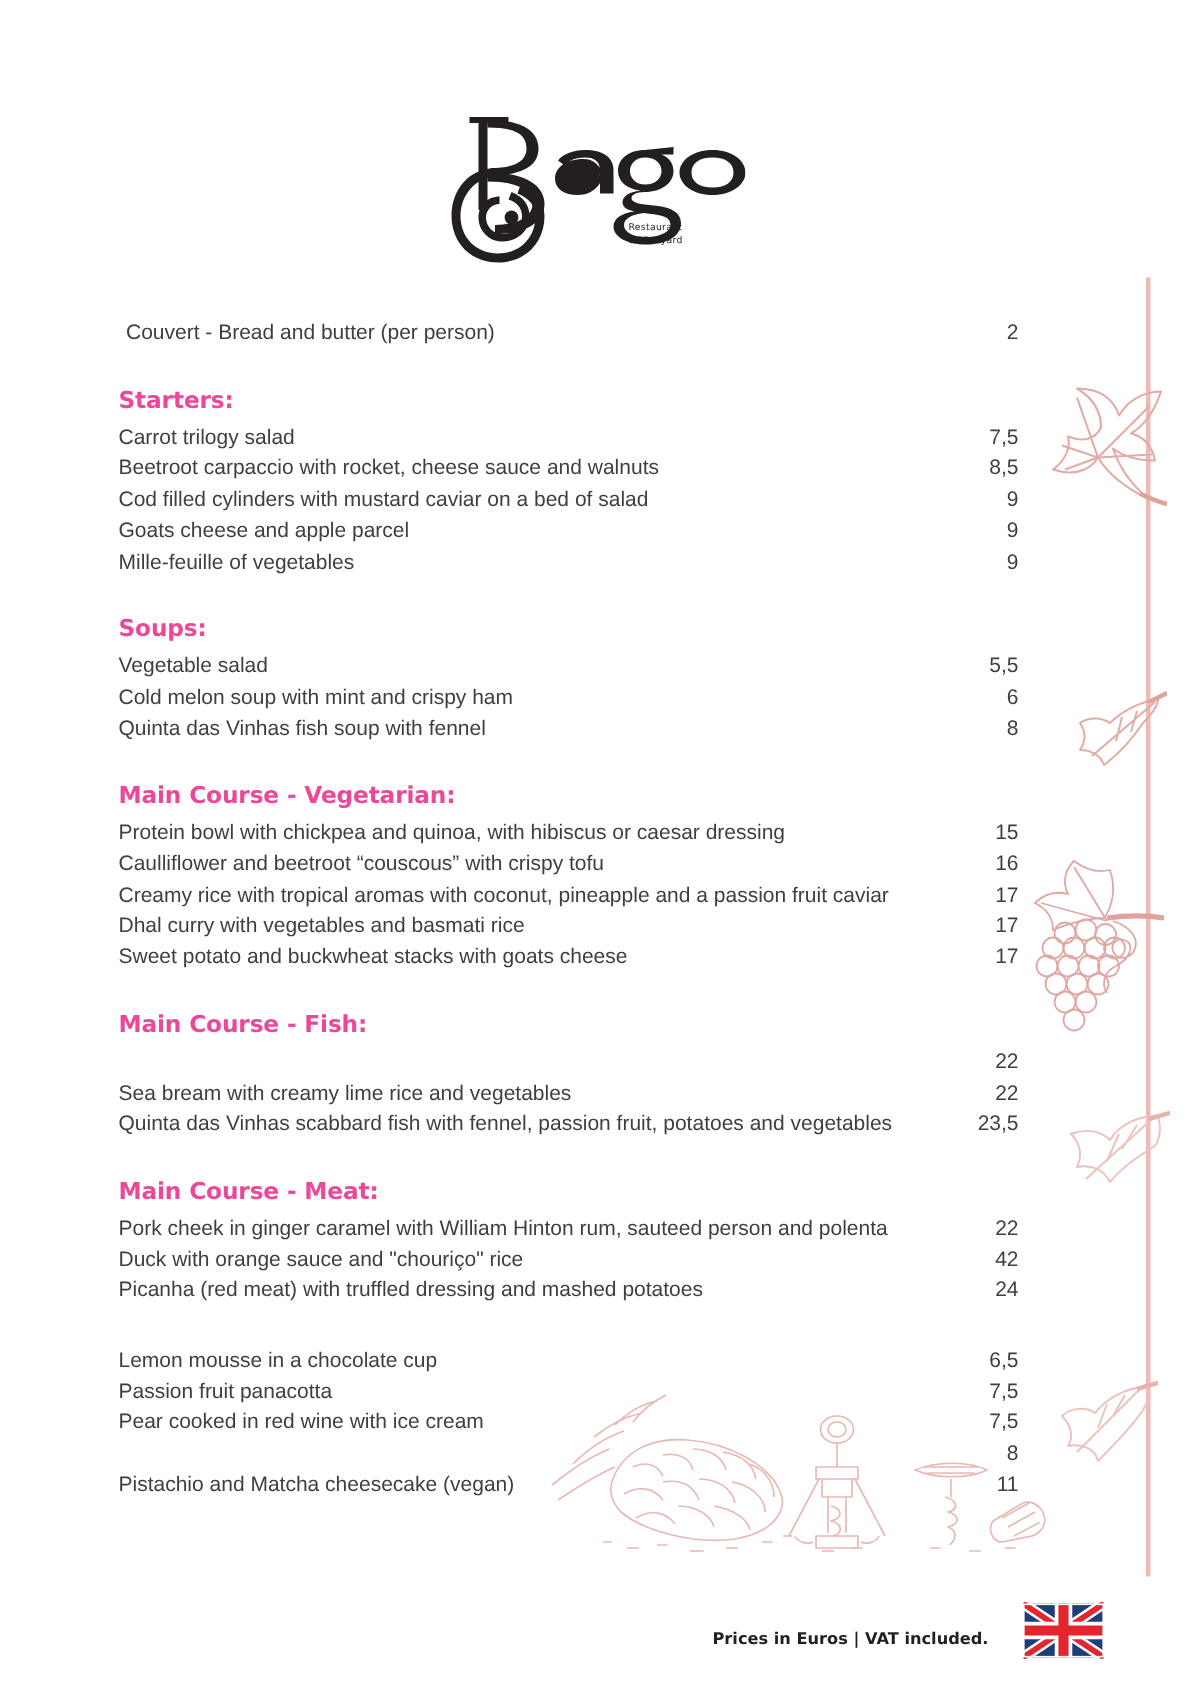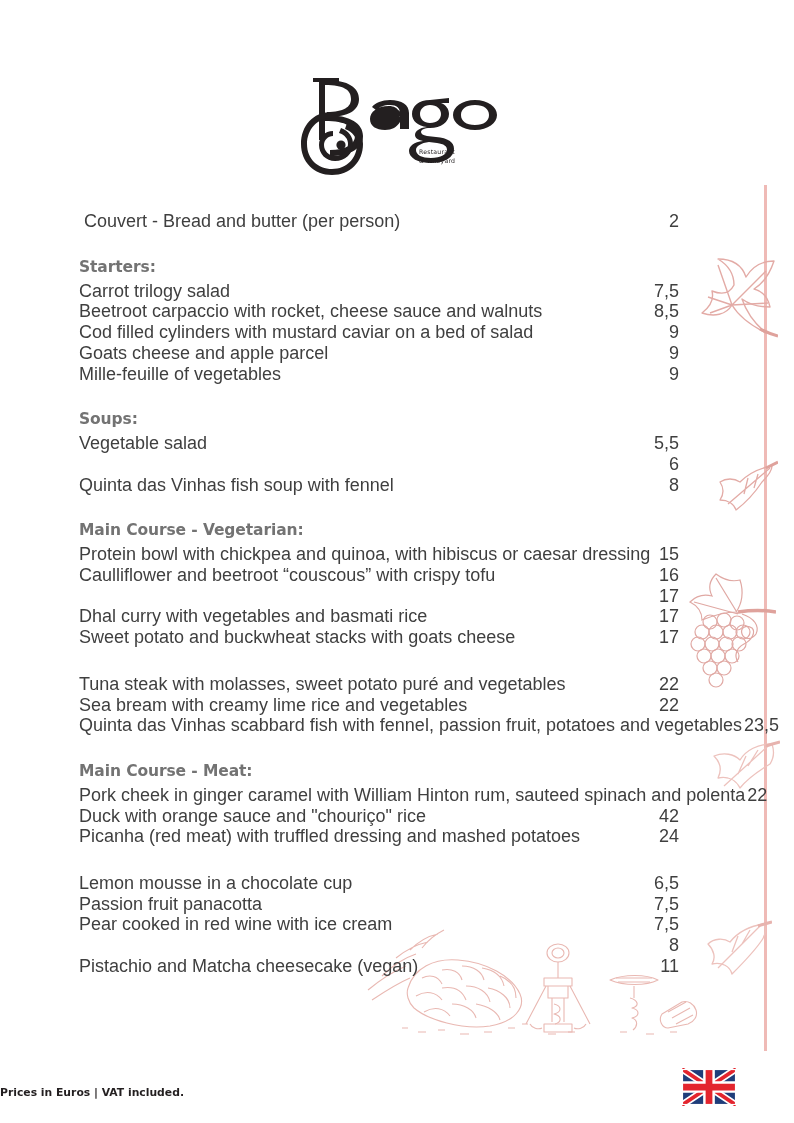--- a/index.html
+++ b/index.html
@@ -77,29 +77,29 @@
     top: 211px;
     width: 600px;
   }
   .couvert-row { margin-left: 5px; }
 
   .section { margin-top: 26px; }
   .section-title {
     font-family: "DejaVu Sans", sans-serif;
     font-weight: bold;
     font-size: 15.5px;
-    color: #737373;
+    color: #ec4899;
     letter-spacing: -0.1px;
     margin-bottom: 5px;
   }
 
   .row {
     display: flex;
     align-items: flex-start;
-    font-size: 18px;
+    font-size: 14px;
     color: #3f3f3f;
     line-height: 20.7px;
     white-space: nowrap;
   }
   .row .name { flex: 0 0 auto; }
   .row .leader {
     flex: 1 1 auto;
     overflow: hidden;
     height: 11px;
     margin: 0 1px;
@@ -109,20 +109,21 @@
     background-repeat: repeat-x;
   }
   .row .price { flex: 0 0 auto; text-align: right; }
 
   
   .footer-note {
     position: absolute;
     left: 0;
     top: 1086px;
     width: 659px;
+    text-align: right;
     font-family: "DejaVu Sans", sans-serif;
     font-weight: bold;
     font-size: 10.8px;
     color: #231f20;
   }
   .flag {
     position: absolute;
     left: 682px;
     top: 1068px;
     width: 54px;
@@ -338,20 +339,21 @@
     </div>
 
     <div class="section">
       <div class="section-title">Soups:</div>
       <div class="row">
         <span class="name">Vegetable salad</span>
         <span class="leader"></span>
         <span class="price">5,5</span>
       </div>
       <div class="row">
+        <span class="name">Cold melon soup with mint and crispy ham</span>
         <span class="leader"></span>
         <span class="price">6</span>
       </div>
       <div class="row">
         <span class="name">Quinta das Vinhas fish soup with fennel</span>
         <span class="leader"></span>
         <span class="price">8</span>
       </div>
     </div>
 
@@ -361,57 +363,58 @@
         <span class="name">Protein bowl with chickpea and quinoa, with hibiscus or caesar dressing</span>
         <span class="leader"></span>
         <span class="price">15</span>
       </div>
       <div class="row">
         <span class="name">Caulliflower and beetroot “couscous” with crispy tofu</span>
         <span class="leader"></span>
         <span class="price">16</span>
       </div>
       <div class="row">
+        <span class="name">Creamy rice with tropical aromas with coconut, pineapple and a passion fruit caviar</span>
         <span class="leader"></span>
         <span class="price">17</span>
       </div>
       <div class="row">
         <span class="name">Dhal curry with vegetables and basmati rice</span>
         <span class="leader"></span>
         <span class="price">17</span>
       </div>
       <div class="row">
         <span class="name">Sweet potato and buckwheat stacks with goats cheese</span>
         <span class="leader"></span>
         <span class="price">17</span>
       </div>
     </div>
 
     <div class="section">
-      <div class="row">
-        <span class="name">Tuna steak with molasses, sweet potato puré and vegetables</span>
+      <div class="section-title">Main Course - Fish:</div>
+      <div class="row">
         <span class="leader"></span>
         <span class="price">22</span>
       </div>
       <div class="row">
         <span class="name">Sea bream with creamy lime rice and vegetables</span>
         <span class="leader"></span>
         <span class="price">22</span>
       </div>
       <div class="row">
         <span class="name">Quinta das Vinhas scabbard fish with fennel, passion fruit, potatoes and vegetables</span>
         <span class="leader"></span>
         <span class="price">23,5</span>
       </div>
     </div>
 
     <div class="section">
       <div class="section-title">Main Course - Meat:</div>
       <div class="row">
-        <span class="name">Pork cheek in ginger caramel with William Hinton rum, sauteed spinach and polenta</span>
+        <span class="name">Pork cheek in ginger caramel with William Hinton rum, sauteed person and polenta</span>
         <span class="leader"></span>
         <span class="price">22</span>
       </div>
       <div class="row">
         <span class="name">Duck with orange sauce and "chouriço" rice</span>
         <span class="leader"></span>
         <span class="price">42</span>
       </div>
       <div class="row">
         <span class="name">Picanha (red meat) with truffled dressing and mashed potatoes</span>

